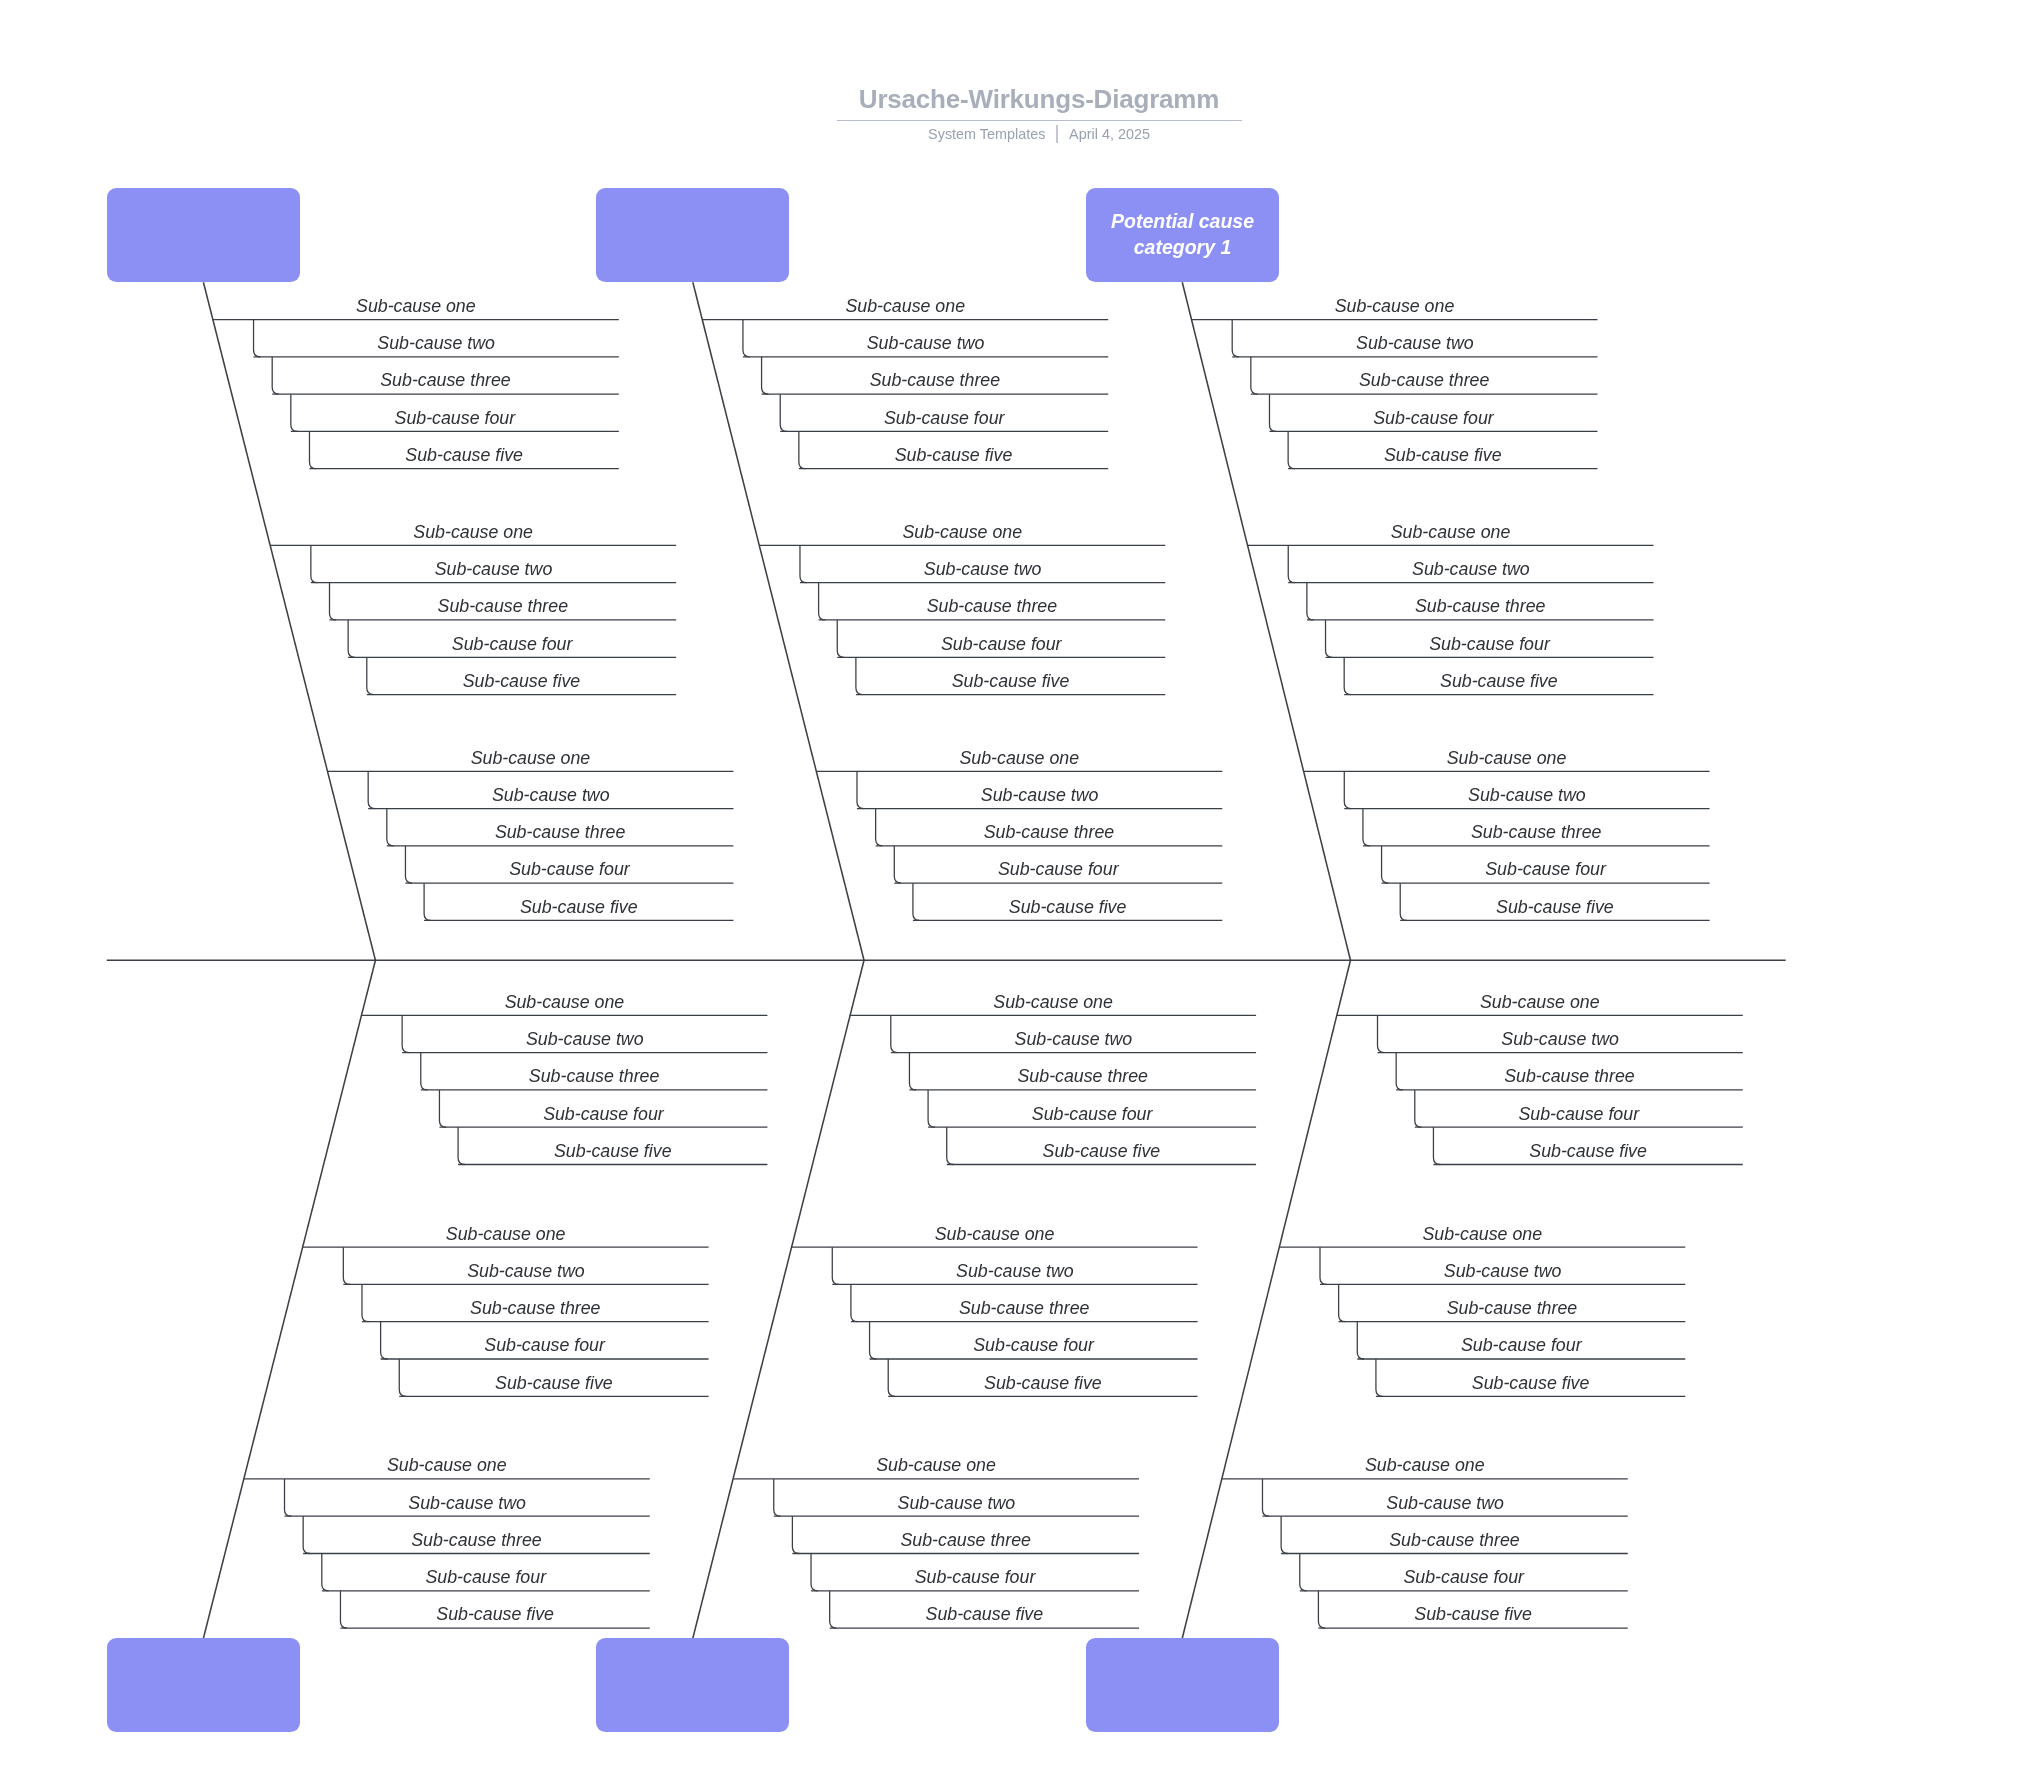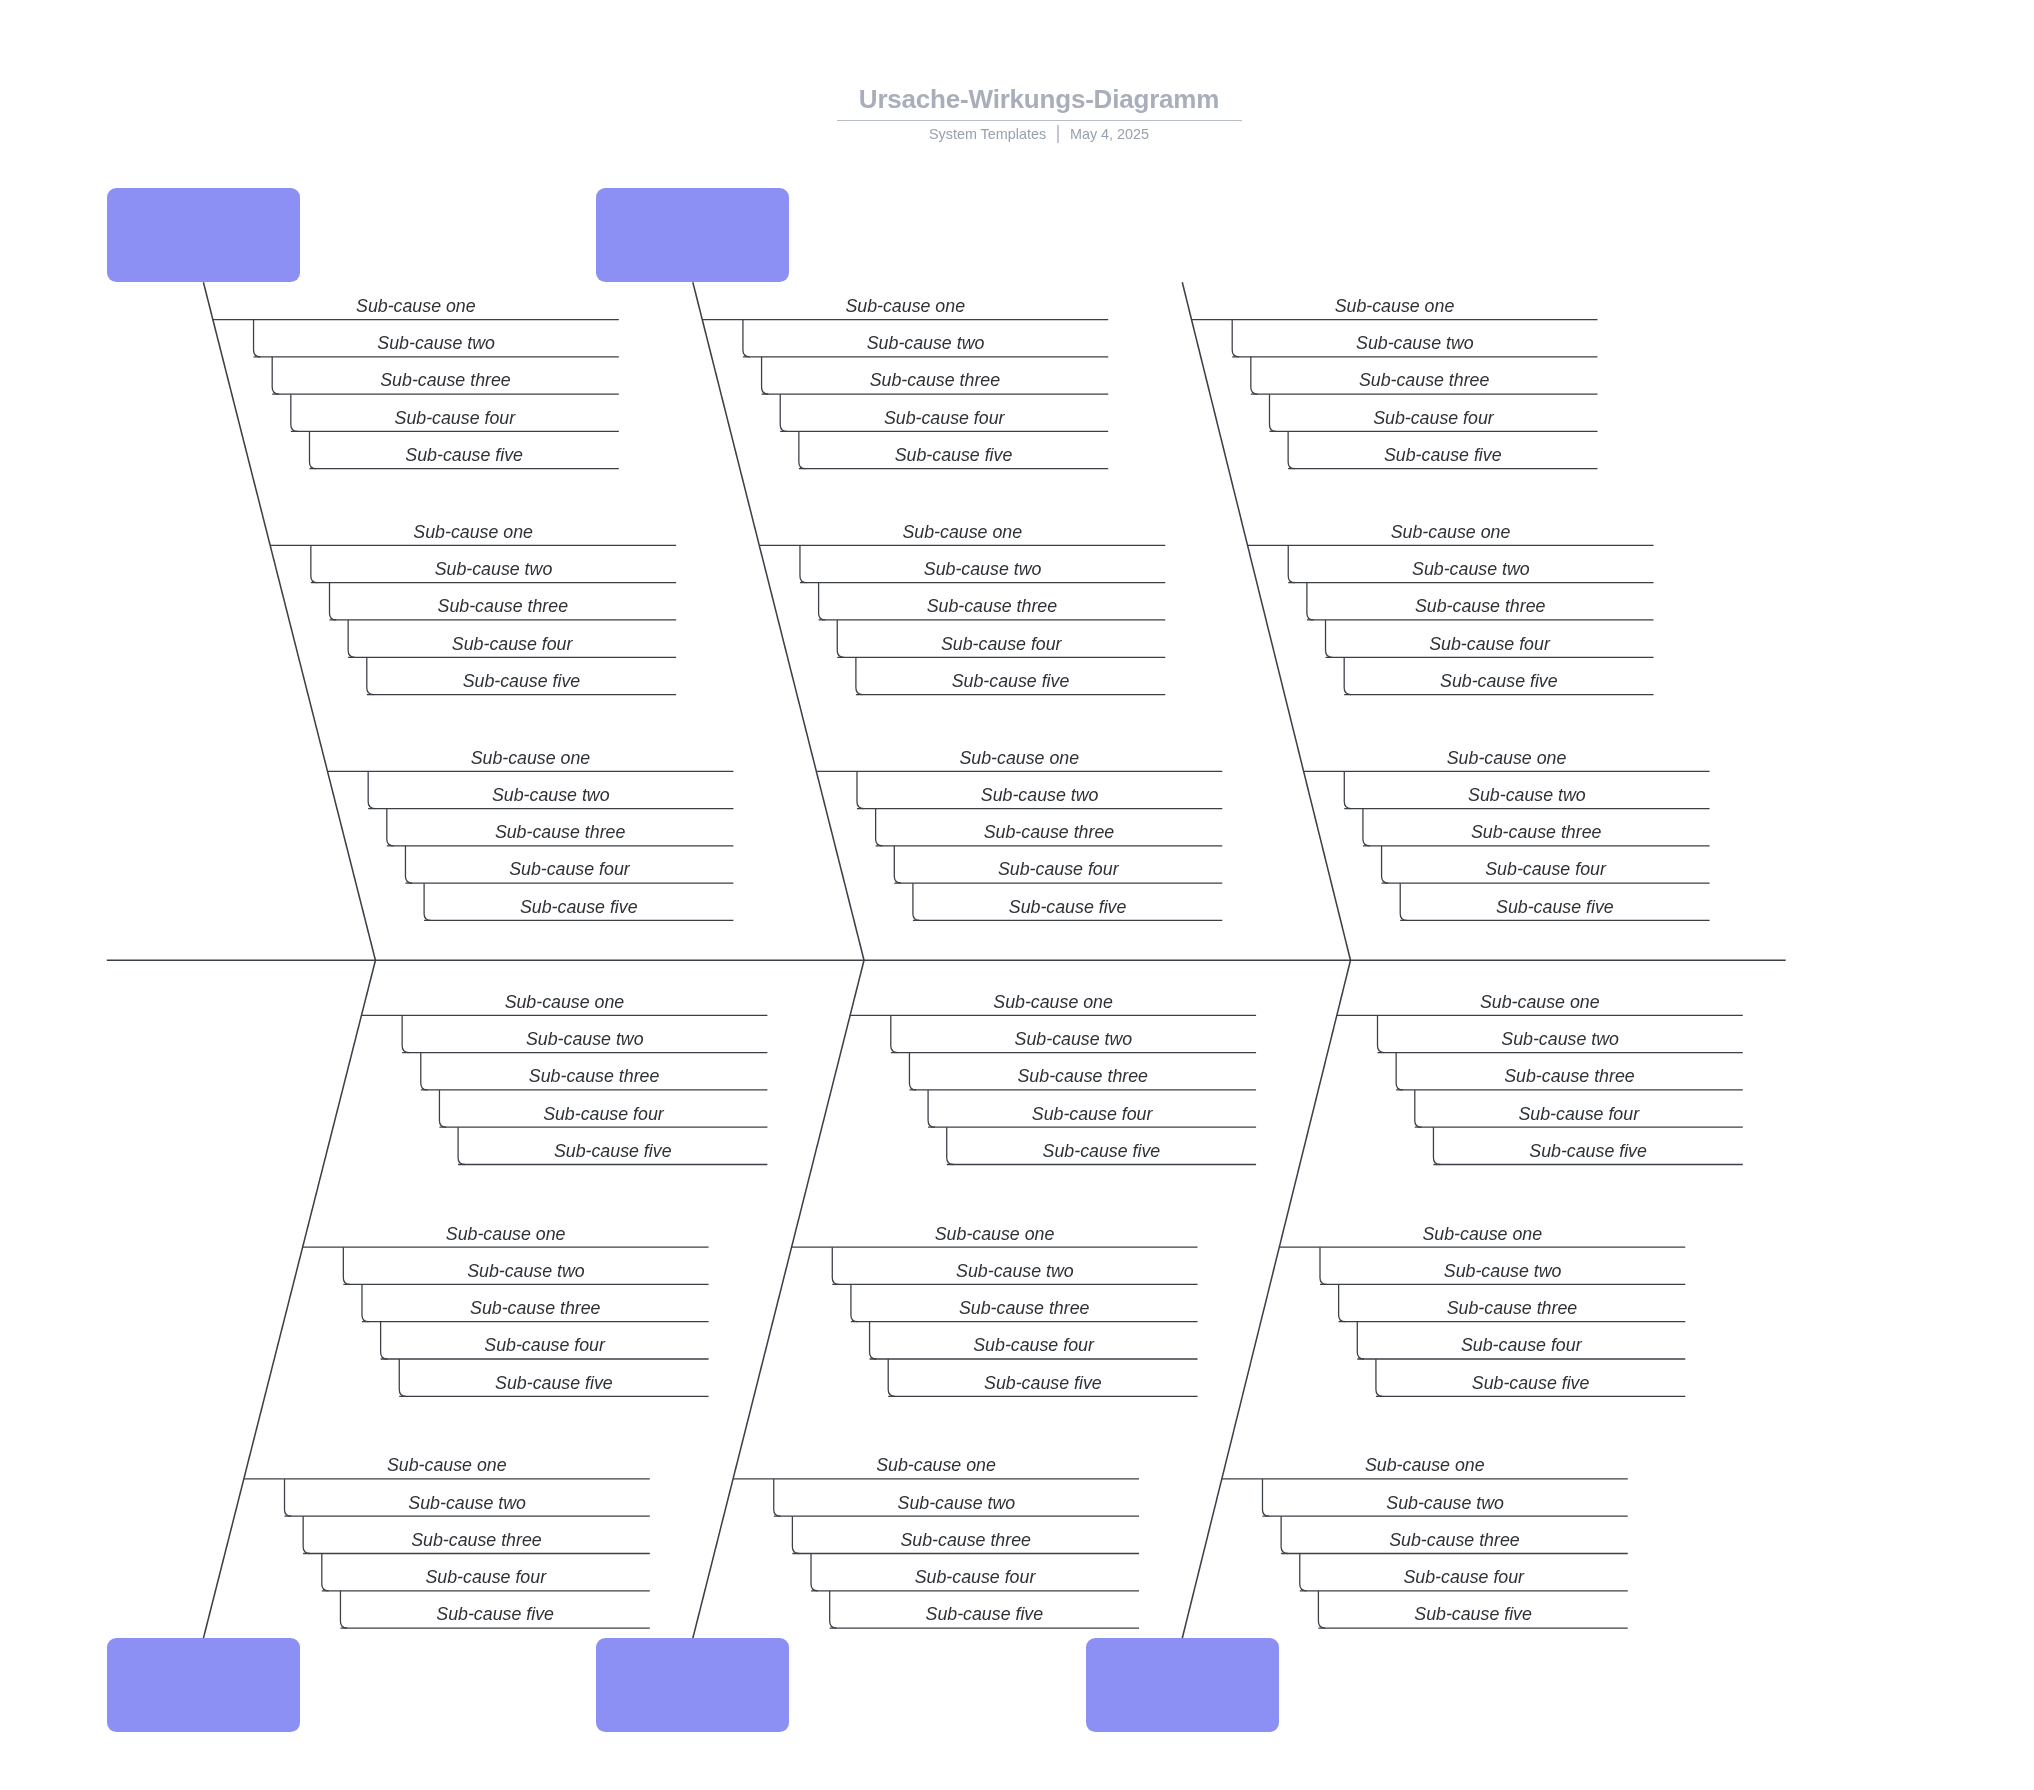--- a/index.html
+++ b/index.html
@@ -98,21 +98,21 @@
 <body>
 
 <div id="canvas">
 
   <div class="header">
     <div class="title">Ursache-Wirkungs-Diagramm</div>
     <div class="title-underline"></div>
     <div class="subtitle">
       <span>System Templates</span>
       <span class="sep"></span>
-      <span>May 4, 2025</span>
+      <span>April 4, 2025</span>
     </div>
   </div>
 
   <svg id="fishbone" width="2034" height="1790" viewBox="0 0 2400 2112">
       <line x1="126" y1="1133" x2="2107" y2="1133" class="ln heavy"></line>
       <line x1="240" y1="333" x2="443" y2="1133" class="ln heavy"></line>
       <line x1="443" y1="1133" x2="240" y2="1933" class="ln heavy"></line>
       <line x1="251.165" y1="377" x2="730.165" y2="377" class="ln"></line>
       <text x="490.66499999999996" y="368" class="sub-label">Sub-cause one</text>
       <line x1="299.16499999999996" y1="421" x2="730.165" y2="421" class="ln"></line>
@@ -366,19 +366,22 @@
       <line x1="1533.6475" y1="1877" x2="1920.6475" y2="1877" class="ln"></line>
       <path d="M 1533.6475 1833 L 1533.6475 1869 Q 1533.6475 1877 1541.6475 1877" class="ln"></path>
       <text x="1727.1475" y="1868" class="sub-label">Sub-cause four</text>
       <line x1="1555.6475" y1="1921" x2="1920.6475" y2="1921" class="ln"></line>
       <path d="M 1555.6475 1877 L 1555.6475 1913 Q 1555.6475 1921 1563.6475 1921" class="ln"></path>
       <text x="1738.1475" y="1912" class="sub-label">Sub-cause five</text>
     </svg>
 
   <div class="cat-box" style="left:107px; top:188px"></div>
   <div class="cat-box" style="left:596px; top:188px"></div>
+  <div class="cat-box" style="left:1086px; top:188px">
+    <span>Potential cause category 1</span>
+  </div>
   <div class="cat-box" style="left:107px; top:1638px"></div>
   <div class="cat-box" style="left:596px; top:1638px"></div>
   <div class="cat-box" style="left:1086px; top:1638px"></div>
 
 
 </div>
 
 
 </body></html>

